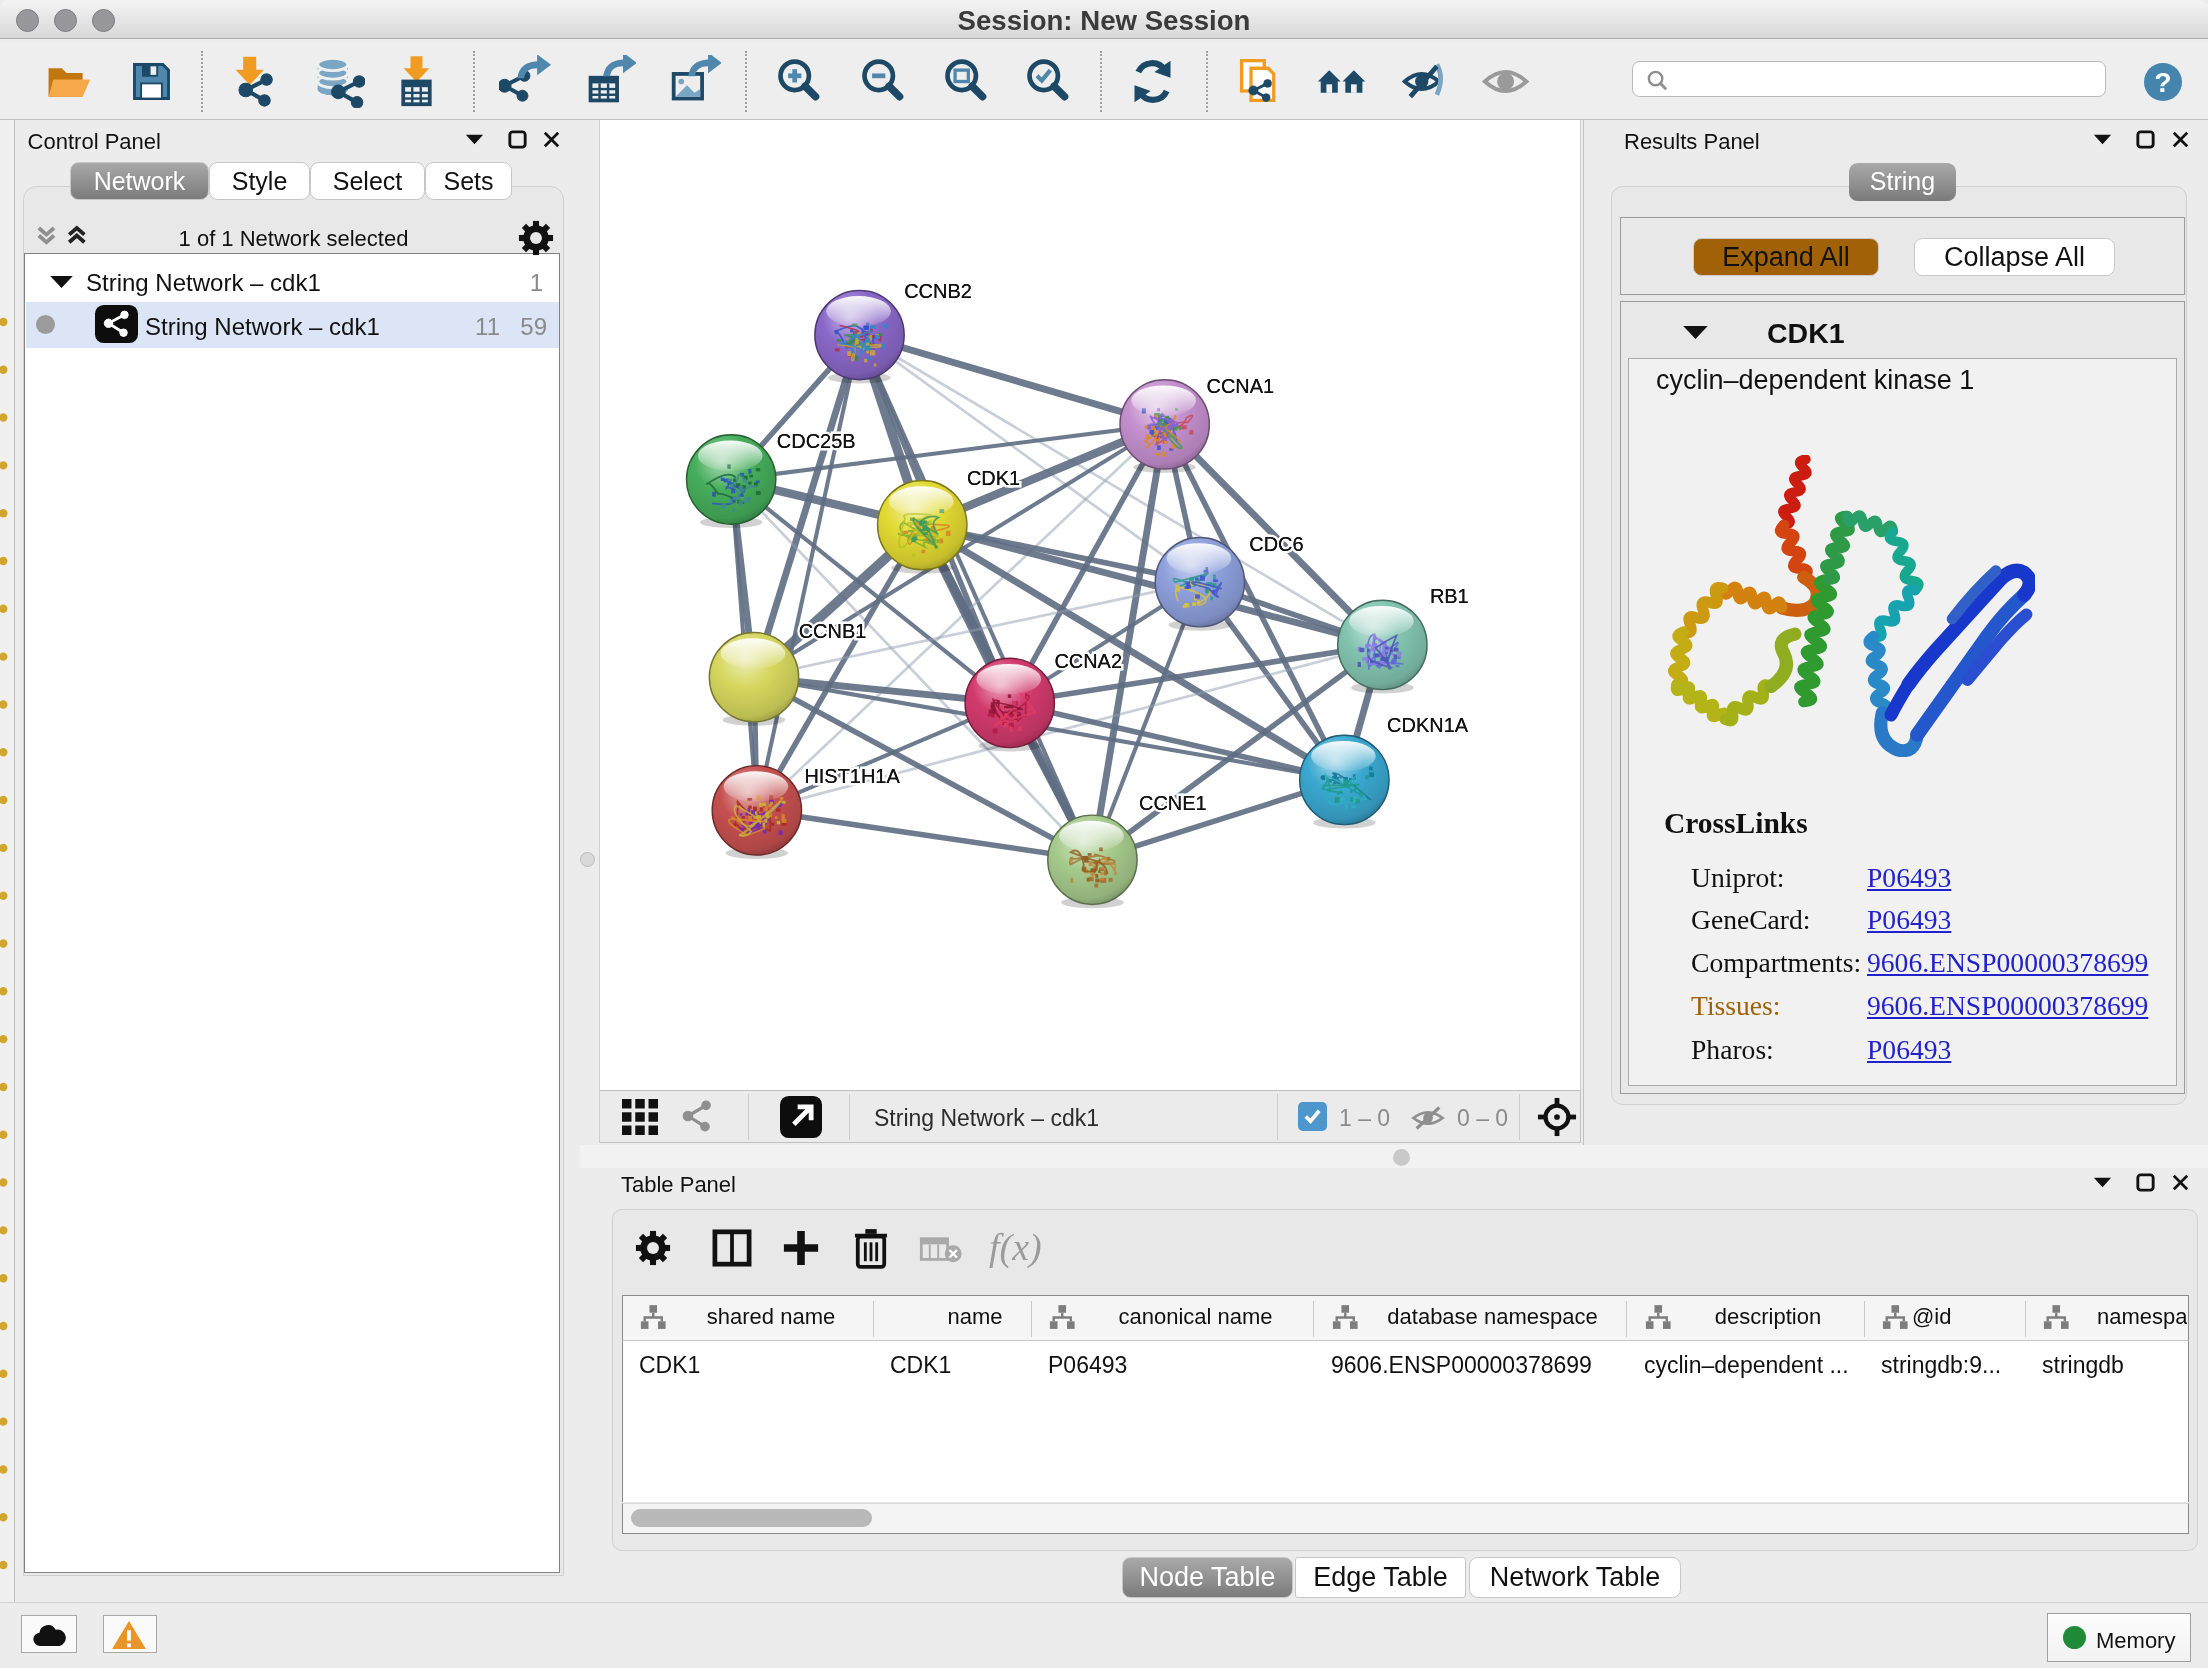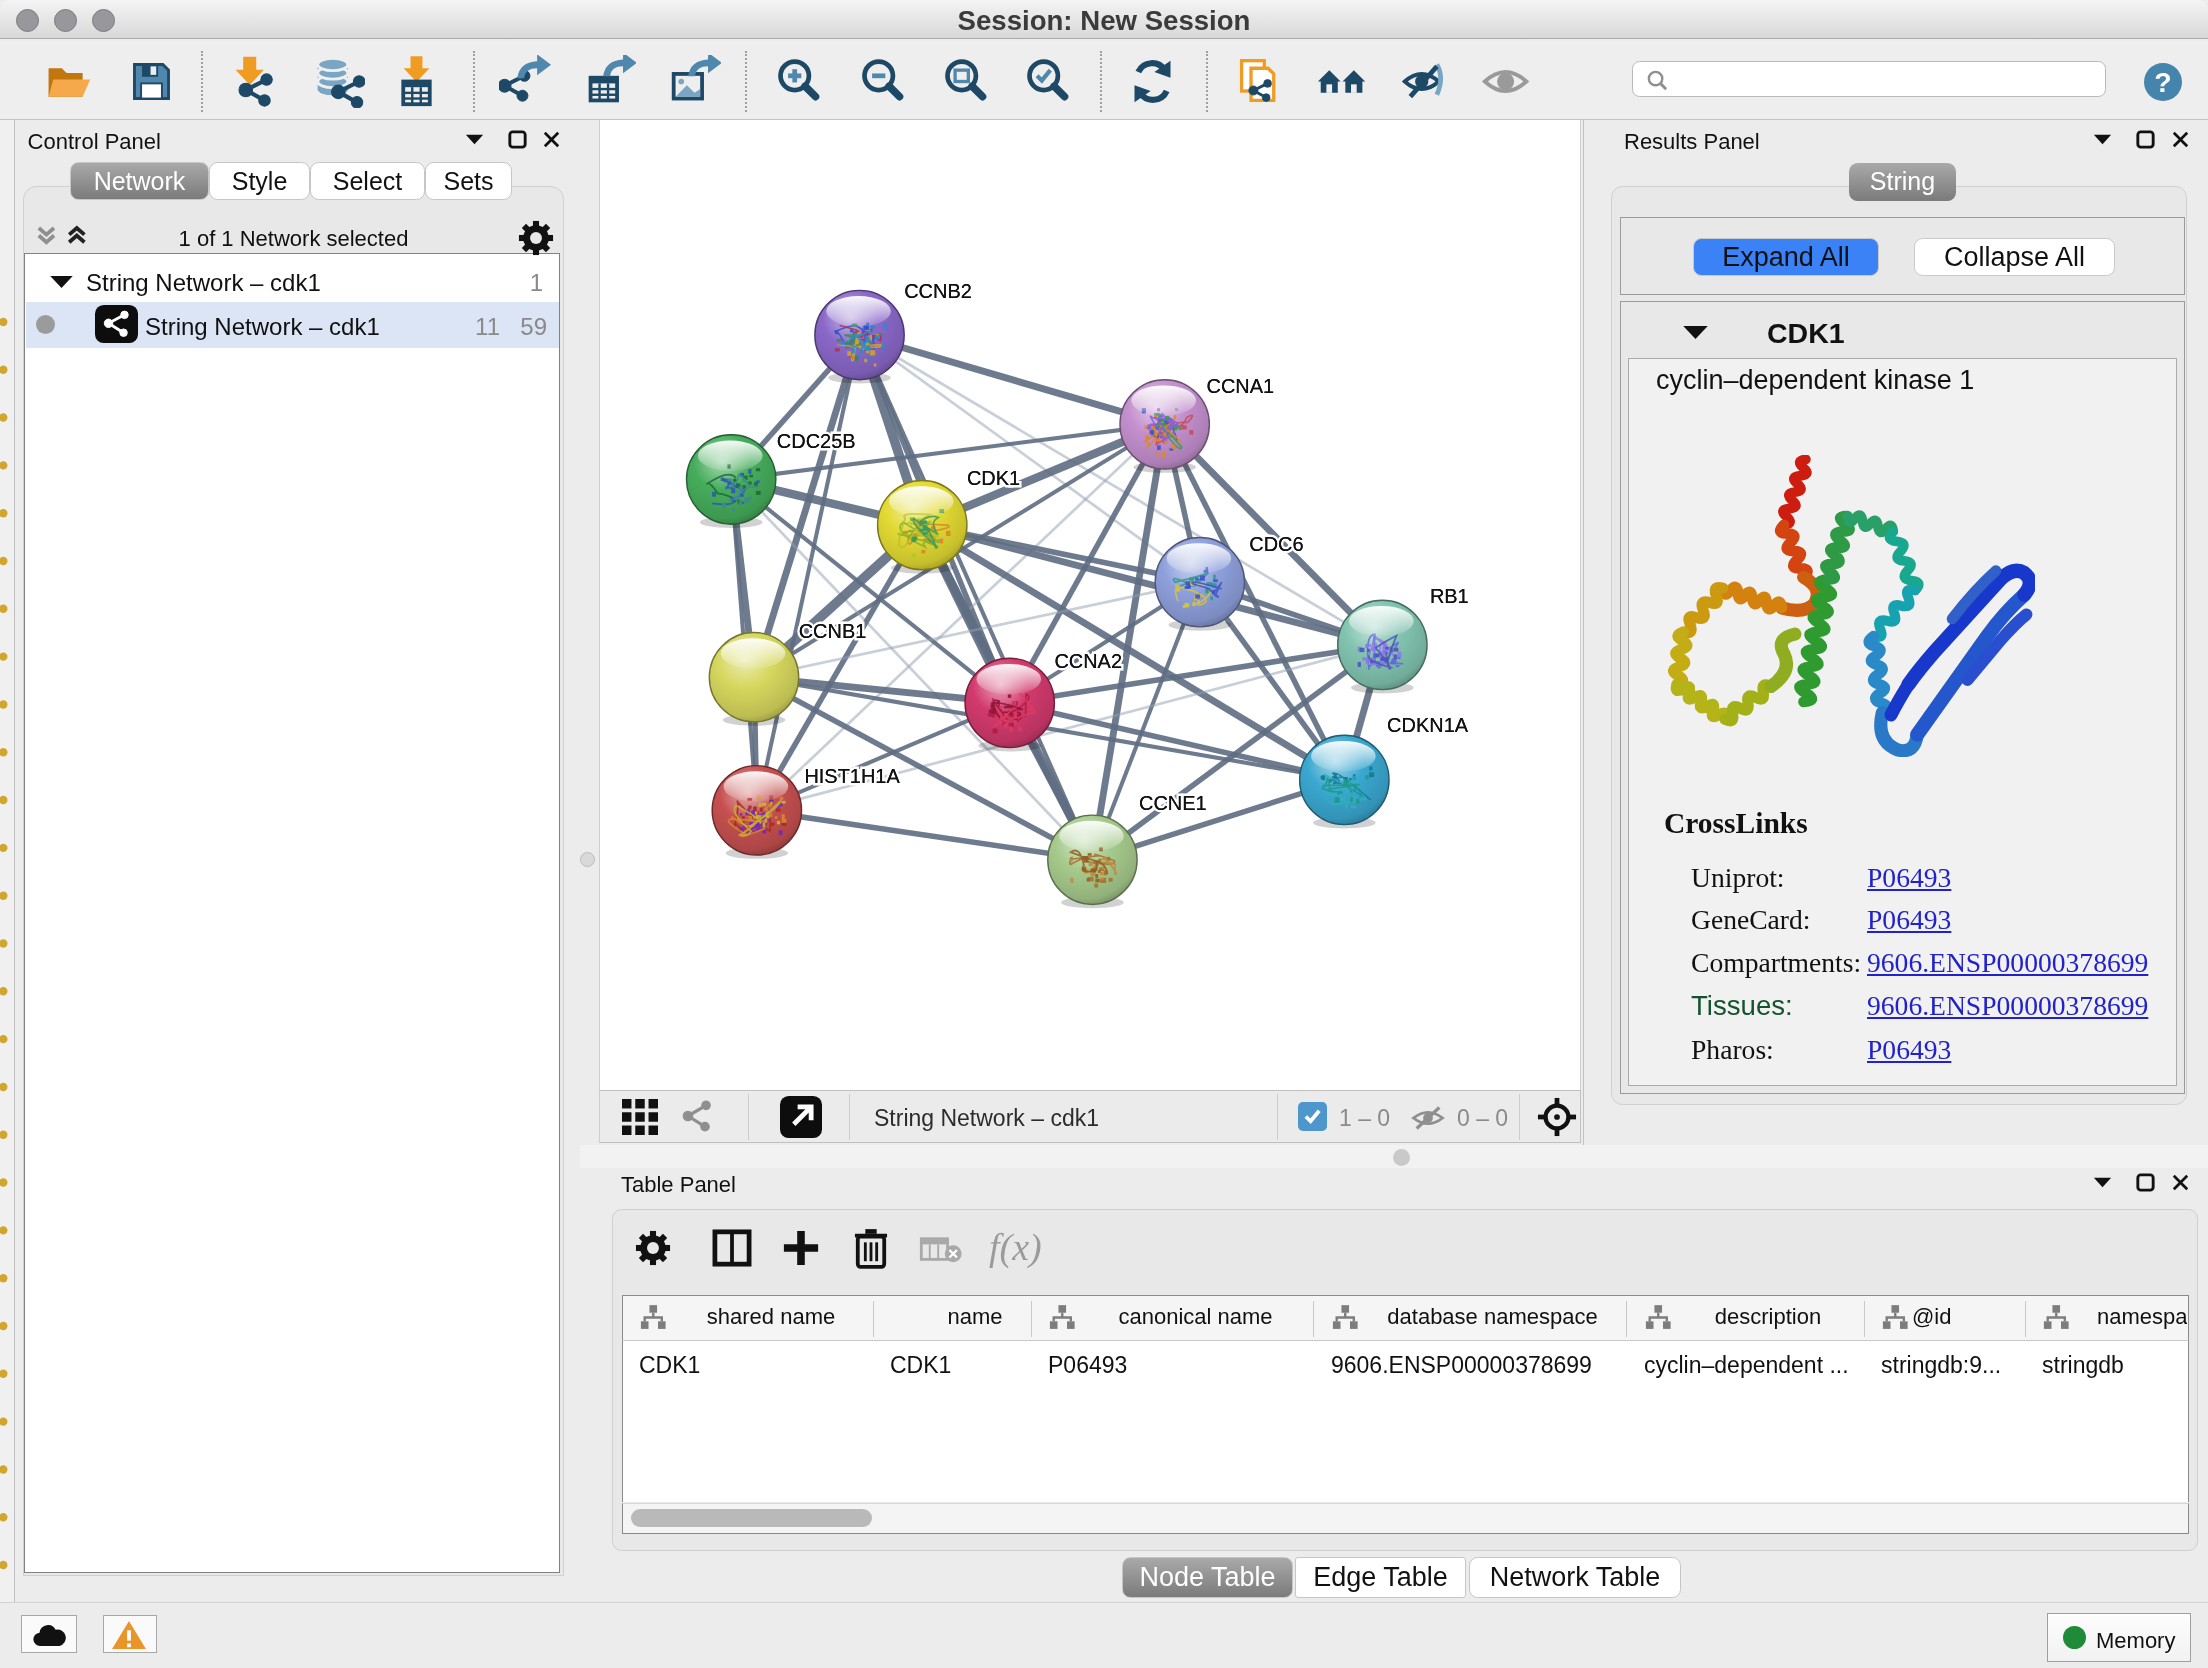--- a/index.html
+++ b/index.html
@@ -931,21 +931,21 @@
   </svg>
 <svg style="position:absolute;left:2134px;top:128px" width="23" height="23" viewBox="0 0 24 24">
     <rect x="4" y="4" width="16" height="16" rx="3" fill="none" stroke="#111" stroke-width="3"></rect>
   </svg>
 <svg style="position:absolute;left:2169px;top:128px" width="23" height="23" viewBox="0 0 24 24">
     <path d="M4,6 L10,12 L4,18 L6,20 L12,14 L18,20 L20,18 L14,12 L20,6 L18,4 L12,10 L6,4 Z" fill="#111"></path>
   </svg>
 <div class="abs graytab" style="left:1849px;top:163px;width:107px;height:38px;border-radius:8.6px;text-align:center;line-height:36px;font-size:25px;z-index:3">String</div>
 <div class="abs" style="left:1611px;top:186px;width:576px;height:919px;background:#e8e8e8;border:1px solid #d0d0d0;border-radius:11.4px;z-index:1"></div>
 <div class="abs" style="left:1620px;top:217px;width:565px;height:78px;border:1.9px solid #9b9b9b;z-index:2"></div>
-<div class="abs" style="left:1693px;top:238px;width:186px;height:38px;background:#3b82f6;border:1px solid #c9c9c9;border-radius:8.6px;text-align:center;line-height:36px;font-size:27px;color:#111;z-index:3">Expand All</div>
+<div class="abs" style="left:1693px;top:238px;width:186px;height:38px;background:#a16207;border:1px solid #c9c9c9;border-radius:8.6px;text-align:center;line-height:36px;font-size:27px;color:#111;z-index:3">Expand All</div>
 <div class="abs" style="left:1914px;top:238px;width:201px;height:38px;background:#ffffff;border:1px solid #c9c9c9;border-radius:8.6px;text-align:center;line-height:36px;font-size:27px;color:#111;z-index:3">Collapse All</div>
 <div class="abs" style="left:1620px;top:301px;width:565px;height:793px;border:1.9px solid #9b9b9b;z-index:2"></div>
 <svg class="abs" style="left:1682px;top:324px;z-index:3" width="27" height="16" viewBox="0 0 28 17">
     <path d="M1,2 L27,2 L14,16 Z" fill="#111"></path>
   </svg>
 <div class="abs" style="left:1767px;top:317px;font-size:28.5px;font-weight:bold;color:#111;z-index:3">CDK1</div>
 <div class="abs" style="left:1628px;top:358px;width:549px;height:728px;background:#f1f1f1;border:1px solid #ababab;z-index:2"></div>
 <div class="abs t28" style="left:1656px;top:365px;z-index:3">cyclin–dependent kinase 1</div>
 <svg style="position:absolute;left:1668px;top:455px;z-index:4" width="367" height="302" viewBox="0 0 386 318">
     <g transform="scale(1.15) translate(-26,-6)">
@@ -972,21 +972,21 @@
       <path d="M286,156 Q306,130 326,112" fill="none" stroke="#3060c8" stroke-width="10" stroke-linecap="round"></path>
     </g>
   </svg>
 <div class="abs" style="left:1664px;top:807px;font-family:'Liberation Serif',serif;font-size:29.5px;font-weight:bold;color:#111;z-index:3">CrossLinks</div>
 <div class="abs" style="left:1691px;top:862px;font-family:'Liberation Serif',serif;font-size:27.6px;color:#111;z-index:3">Uniprot:</div>
 <div class="abs" style="left:1867px;top:862px;font-family:'Liberation Serif',serif;font-size:27.6px;color:#2222cc;text-decoration:underline;z-index:3">P06493</div>
 <div class="abs" style="left:1691px;top:904px;font-family:'Liberation Serif',serif;font-size:27.6px;color:#111;z-index:3">GeneCard:</div>
 <div class="abs" style="left:1867px;top:904px;font-family:'Liberation Serif',serif;font-size:27.6px;color:#2222cc;text-decoration:underline;z-index:3">P06493</div>
 <div class="abs" style="left:1691px;top:947px;font-family:'Liberation Serif',serif;font-size:27.6px;color:#111;z-index:3">Compartments:</div>
 <div class="abs" style="left:1867px;top:947px;font-family:'Liberation Serif',serif;font-size:27.6px;color:#2222cc;text-decoration:underline;z-index:3">9606.ENSP00000378699</div>
-<div class="abs" style="left:1691px;top:990px;font-family:Liberation Sans, sans-serif;font-size:27.6px;color:#14532d;z-index:3">Tissues:</div>
+<div class="abs" style="left:1691px;top:990px;font-family:Liberation Serif, serif;font-size:27.6px;color:#a16207;z-index:3">Tissues:</div>
 <div class="abs" style="left:1867px;top:990px;font-family:'Liberation Serif',serif;font-size:27.6px;color:#2222cc;text-decoration:underline;z-index:3">9606.ENSP00000378699</div>
 <div class="abs" style="left:1691px;top:1034px;font-family:'Liberation Serif',serif;font-size:27.6px;color:#111;z-index:3">Pharos:</div>
 <div class="abs" style="left:1867px;top:1034px;font-family:'Liberation Serif',serif;font-size:27.6px;color:#2222cc;text-decoration:underline;z-index:3">P06493</div>
 <div class="abs t23" style="left:621px;top:1172px">Table Panel</div>
 <svg style="position:absolute;left:2091px;top:1171px" width="23" height="23" viewBox="0 0 24 24">
     <path d="M3,7 L21,7 L12,17 Z" fill="#111"></path>
   </svg>
 <svg style="position:absolute;left:2134px;top:1171px" width="23" height="23" viewBox="0 0 24 24">
     <rect x="4" y="4" width="16" height="16" rx="3" fill="none" stroke="#111" stroke-width="3"></rect>
   </svg>

